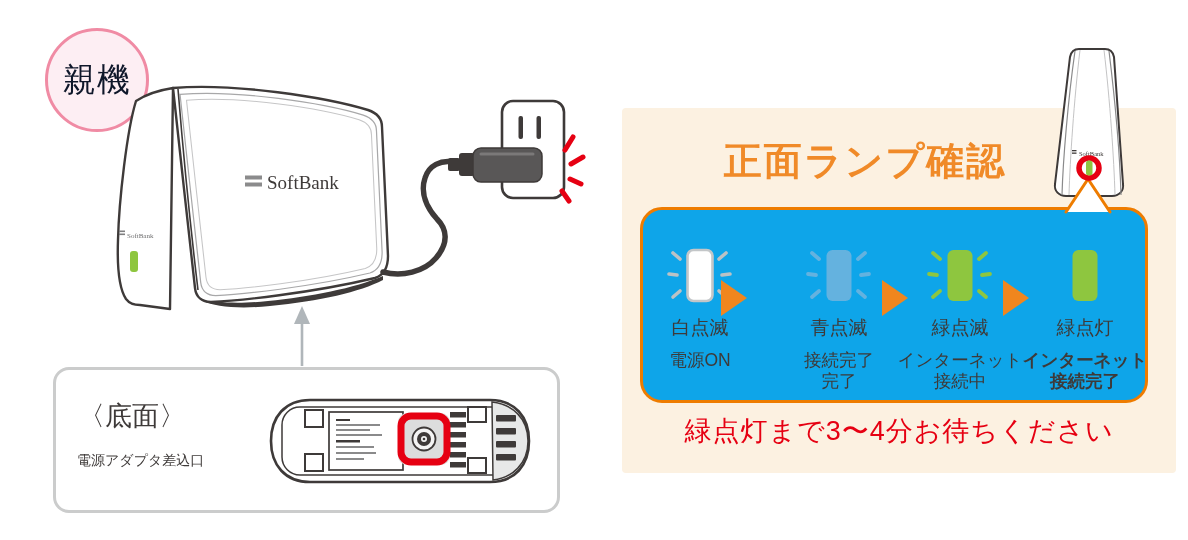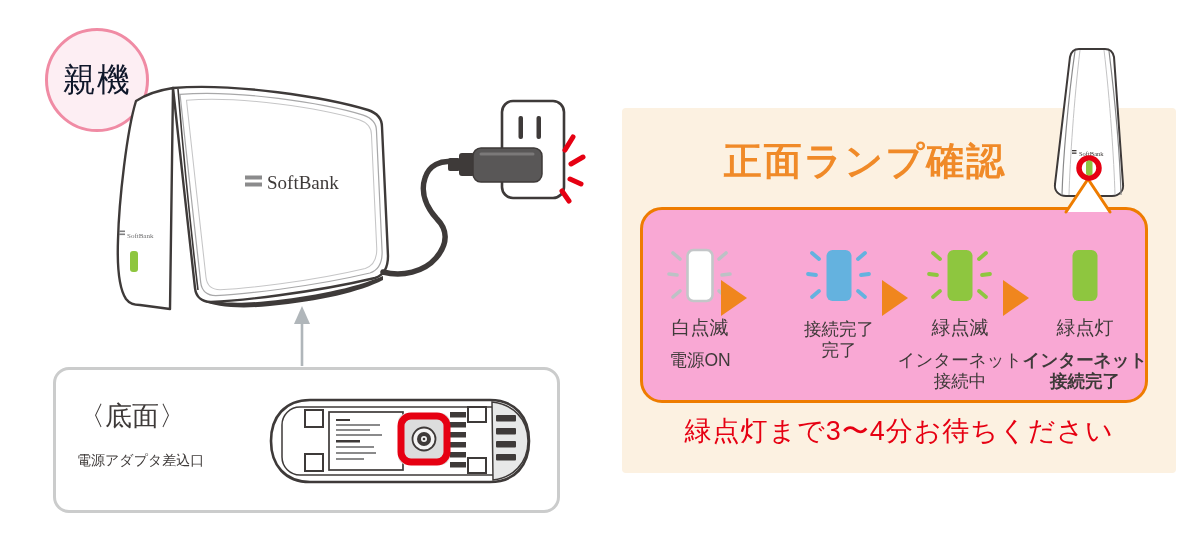--- a/index.html
+++ b/index.html
@@ -25,21 +25,21 @@
   .right-panel{
     position:absolute;left:622px;top:108px;width:554px;height:365px;
     background:#fcf1e1;border-radius:4px;z-index:1;
   }
   .panel-title{
     position:absolute;top:28px;left:0;width:486px;text-align:center;
     font-size:38px;font-weight:bold;color:#f08a28;letter-spacing:2px;
   }
   .white-box{
     position:absolute;left:18px;top:99px;width:508px;height:196px;box-sizing:border-box;
-    background:#f9a8d4;border:3px solid #ee7c00;border-radius:22px;
+    background:#0ea5e9;border:3px solid #ee7c00;border-radius:22px;
   }
   .lamp-step{position:absolute;top:36px;width:136px;text-align:center;}
   .lamp-state{margin-top:5px;font-size:19px;color:#3e3a39;}
   .lamp-desc{margin-top:9px;font-size:17.5px;line-height:21px;color:#3e3a39;white-space:pre-line;}
   .lamp-desc.bold{font-weight:bold;}
   .step-arrow{
     position:absolute;top:70px;width:0;height:0;
     border-left:26px solid #f0861e;border-top:18px solid transparent;border-bottom:18px solid transparent;
   }
   .panel-note{
@@ -92,20 +92,21 @@
           <g stroke="#64b2df" stroke-width="3.8" stroke-linecap="round" fill="none">
             <path d="M14,13 L7,7"></path>
               <path d="M11,29 L3,28"></path>
               <path d="M14,45 L7,51"></path>
             <path d="M53,13 L60,7"></path>
               <path d="M56,29 L64,28"></path>
               <path d="M53,45 L60,51"></path>
           </g>
           <rect x="21.5" y="4" width="25" height="51" rx="6" fill="#64b2df"></rect>
         </svg>
+        <div class="lamp-state">青点滅</div>
         <div class="lamp-desc">接続完了
 完了</div>
       </div>
 
       <div class="step-arrow" style="left:239px"></div>
 
       <div class="lamp-step" style="left:249px">
         <svg width="68" height="60" viewBox="0 0 68 60">
           <g stroke="#8ec63f" stroke-width="3.8" stroke-linecap="round" fill="none">
             <path d="M14,13 L7,7"></path>

